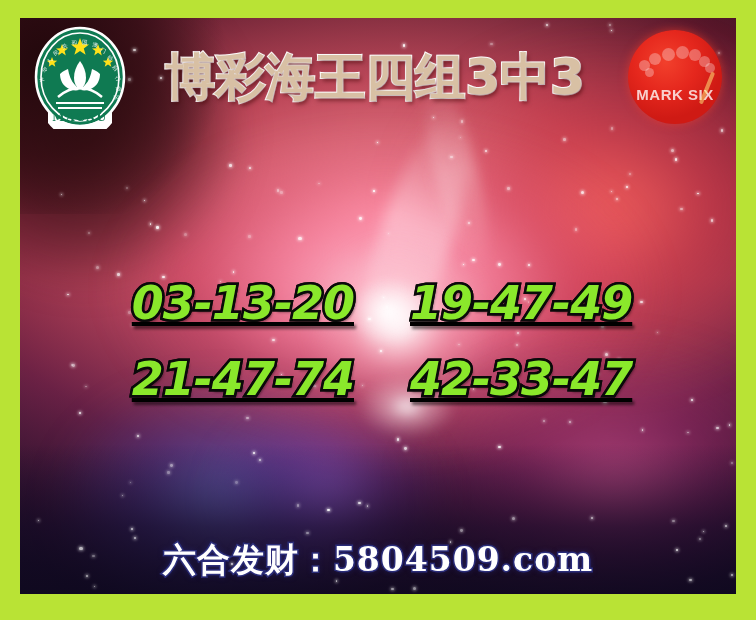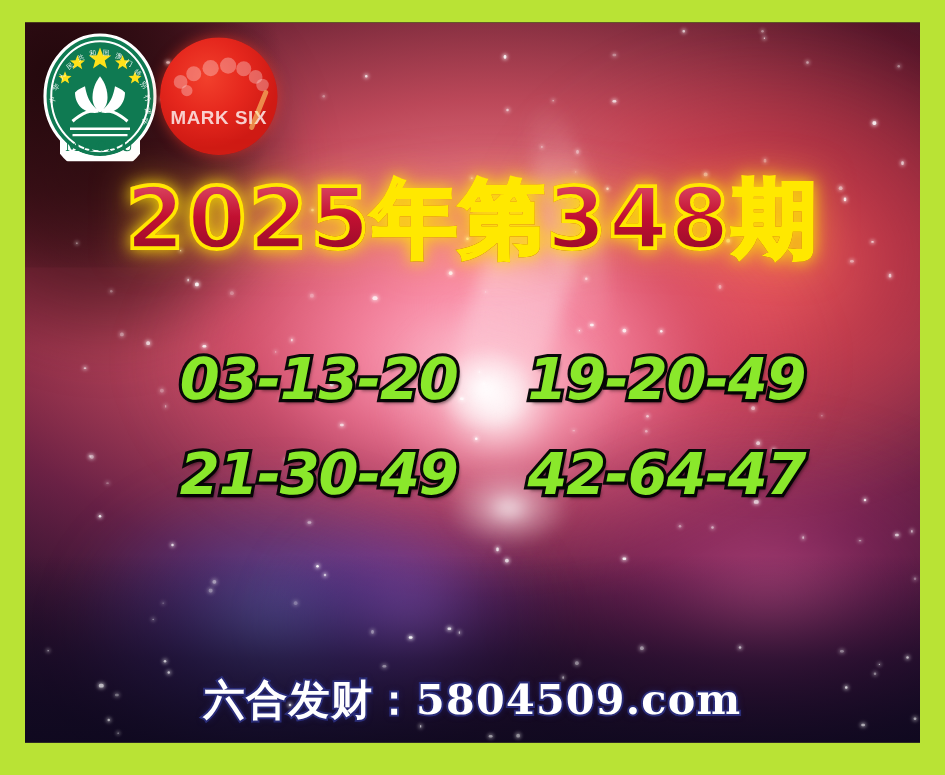--- a/index.html
+++ b/index.html
@@ -261,22 +261,23 @@
     paint-order: stroke fill;
     filter:
       drop-shadow(0 0 6px rgba(255,232,0,0.85))
       drop-shadow(0 0 14px rgba(255,190,40,0.5));
     white-space: nowrap;
   }
 
   
   #numbers {
     position: absolute;
-    left: 16px; top: 262px;
-    width: 100%;
+    left: 4px; top: 262px;
+    width: 100%;
+    text-decoration: underline;
   }
   .num-row {
     display: flex;
     justify-content: center;
     align-items: center;
     gap: 56px;
     margin-bottom: 30px;
   }
   .num-group {
     font-family: "DejaVu Sans", sans-serif;
@@ -526,50 +527,50 @@
             <text x="68" y="26" transform="rotate(26 68 26)">门</text>
             <text x="75" y="33" transform="rotate(38 75 33)">特</text>
             <text x="80" y="42" transform="rotate(50 80 42)">别</text>
             <text x="83" y="52" transform="rotate(62 83 52)">行</text>
             <text x="84" y="62" transform="rotate(74 84 62)">政</text>
             <text x="82" y="70" transform="rotate(84 82 70)">区</text>
           </g>
         </svg>
       </div>
 
+      <div id="title-wrap">
+        <span id="main-title">博彩海王四组3中3</span>
+      </div>
 
       <div id="marksix-logo">
         <div id="marksix-disc"></div>
         <div id="marksix-dots">
           <b style="left:4%;  top:46%; width:11px; height:11px;"></b>
           <b style="left:17%; top:26%; width:12px; height:12px;"></b>
           <b style="left:33%; top:12%; width:13px; height:13px;"></b>
           <b style="left:51%; top:8%;  width:13px; height:13px;"></b>
           <b style="left:68%; top:16%; width:12px; height:12px;"></b>
           <b style="left:81%; top:33%; width:11px; height:11px;"></b>
           <b style="left:88%; top:54%; width:10px; height:10px;"></b>
           <b style="left:12%; top:66%; width:9px;  height:9px;"></b>
         </div>
         <div id="marksix-en">MARK SIX</div>
         <div id="marksix-slash"></div>
       </div>
     </div>
 
-    <div id="issue-line">
-      <span id="issue-text">2025年第348期</span>
-    </div>
 
     <div id="numbers">
       <div class="num-row">
         <span class="num-group">03-13-20</span>
-        <span class="num-group">19-20-49</span>
+        <span class="num-group">19-47-49</span>
       </div>
       <div class="num-row">
-        <span class="num-group">21-30-49</span>
-        <span class="num-group">42-64-47</span>
+        <span class="num-group">21-47-74</span>
+        <span class="num-group">42-33-47</span>
       </div>
     </div>
 
     <div id="footer">
       <span id="footer-text">六合发财：5804509.com</span>
     </div>
 
   </div>
 </div>
 

